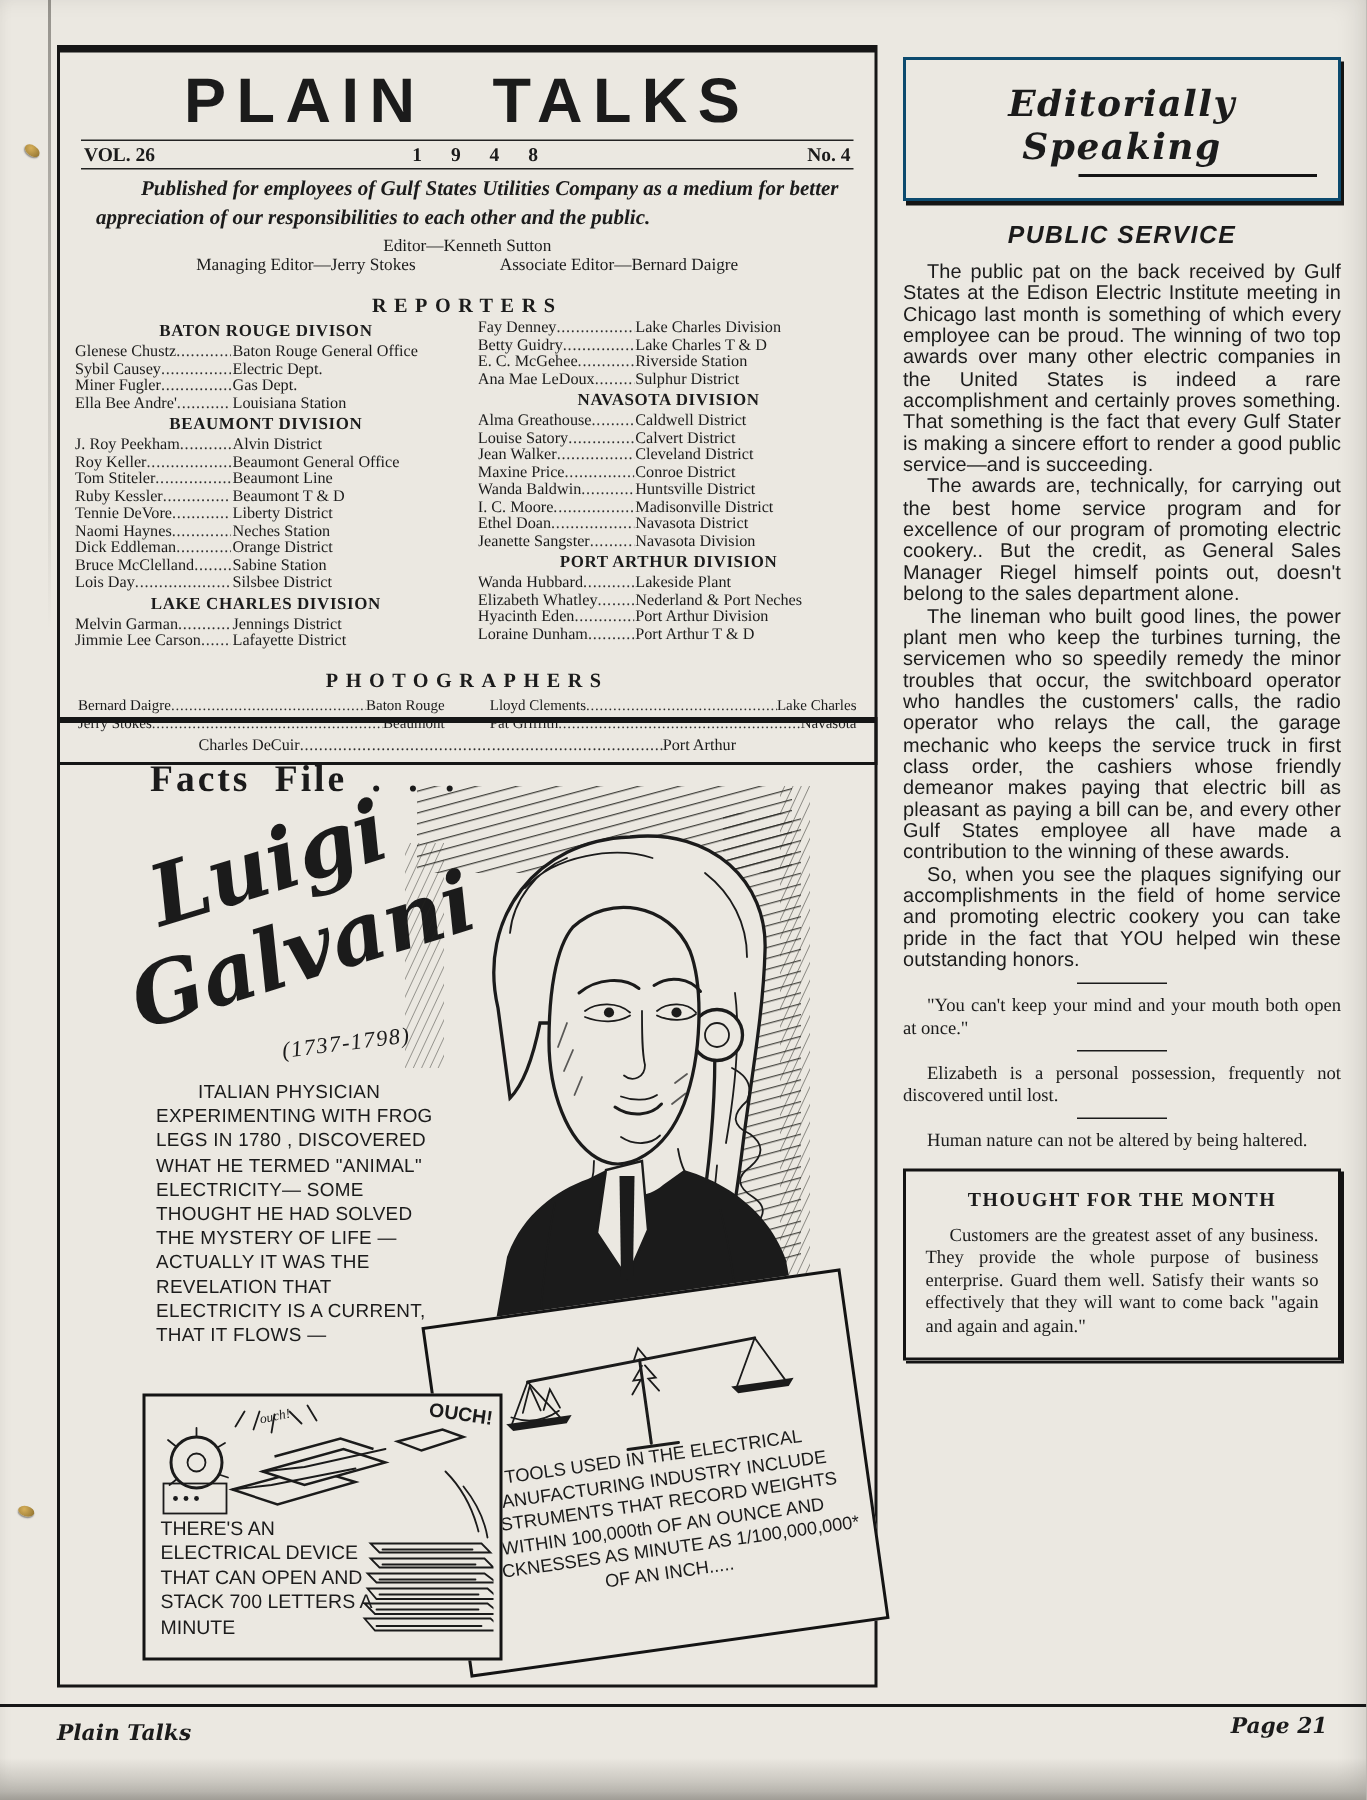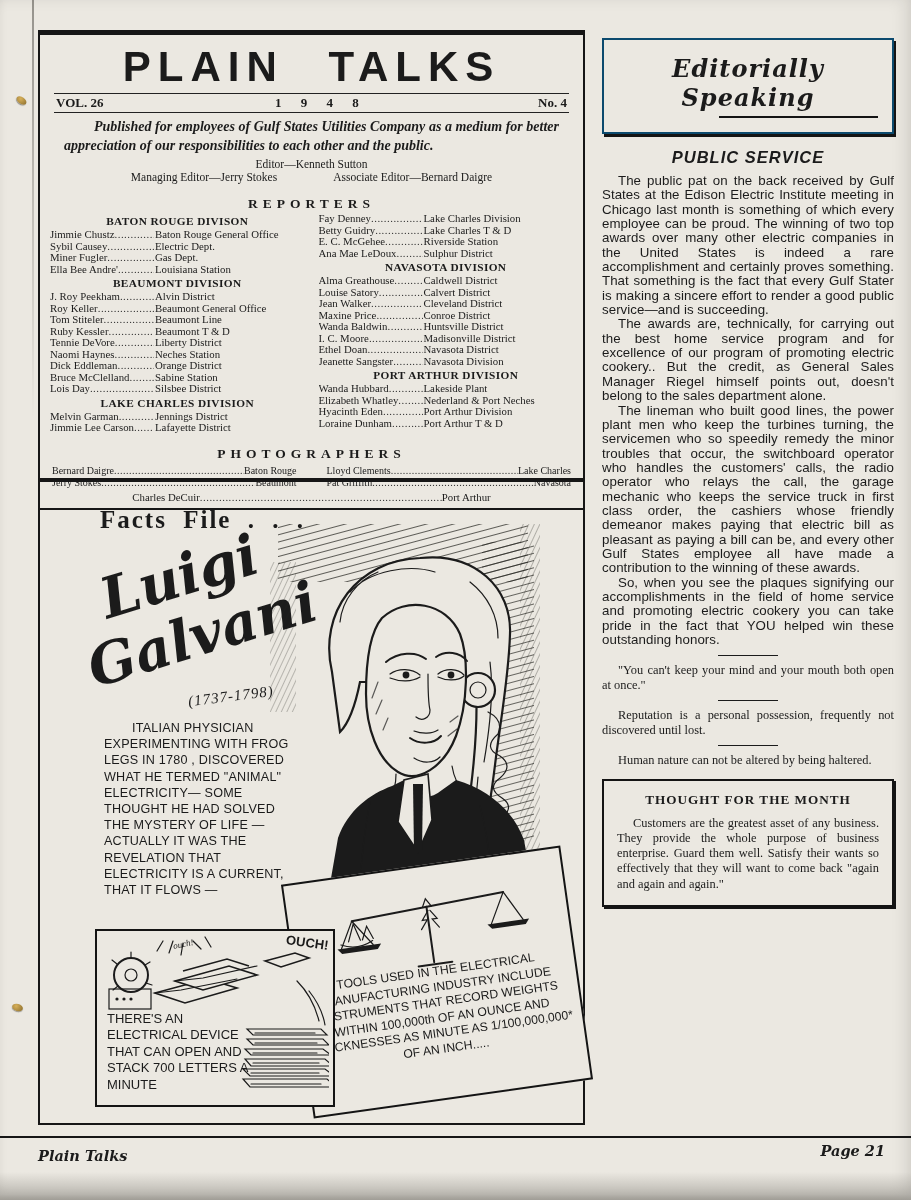--- a/index.html
+++ b/index.html
@@ -112,21 +112,21 @@
     <div class="ed-line2">
       <span>Managing Editor—Jerry Stokes</span>
       <span>Associate Editor—Bernard Daigre</span>
     </div>
     <div class="sec-head">REPORTERS</div>
     <div class="rep-cols">
       <div class="rep-col" id="rep-left">
           <div class="division-head">BATON ROUGE DIVISON</div>
           <div class="rep-row">
             <span class="rep-namewrap">
-              <span class="rep-name">Jimmie Chustz</span>
+              <span class="rep-name">Glenese Chustz</span>
               <span class="leader"></span>
             </span>
             <span class="rep-assign">Baton Rouge General Office</span>
           </div>
           <div class="rep-row">
             <span class="rep-namewrap">
               <span class="rep-name">Sybil Causey</span>
               <span class="leader"></span>
             </span>
             <span class="rep-assign">Electric Dept.</span>
@@ -481,21 +481,21 @@
     <div id="ed-paras">
         <p class="ed-para">The public pat on the back received by Gulf States at the Edison Electric Institute meeting in Chicago last month is something of which every employee can be proud.  The winning of two top awards over many other electric companies in the United States is indeed a rare accomplishment and certainly proves something. That something is the fact that every Gulf Stater is making a sincere effort to render a good public service—and is succeeding.</p>
         <p class="ed-para">The awards are, technically, for carrying out the best home service program and for excellence of our program of promoting electric cookery..  But the credit, as General Sales Manager Riegel himself points out, doesn't belong to the sales department alone.</p>
         <p class="ed-para">The lineman who built good lines, the power plant men who keep the turbines turning, the servicemen who so speedily remedy the minor troubles that occur, the switchboard operator who handles the customers' calls, the radio operator who relays the call, the garage mechanic who keeps the service truck in first class order, the cashiers whose friendly demeanor makes paying that electric bill as pleasant as paying a bill can be, and every other Gulf States employee all have made a contribution to the winning of these awards.</p>
         <p class="ed-para">So, when you see the plaques signifying our accomplishments in the field of home service and promoting electric cookery you can take pride in the fact that YOU helped win these outstanding honors.</p>
       </div>
     <div id="ed-quotes">
         <div class="quote-divider"></div>
         <p class="quote">"You can't keep your mind and your mouth both open at once."</p>
         <div class="quote-divider"></div>
-        <p class="quote">Reputation is a personal possession, frequently not discovered until lost.</p>
+        <p class="quote">Elizabeth is a personal possession, frequently not discovered until lost.</p>
         <div class="quote-divider"></div>
         <p class="quote">Human nature can not be altered by being haltered.</p>
       </div>
     <div class="thought-box">
       <div class="thought-head">THOUGHT FOR THE MONTH</div>
       <div class="thought-body">Customers are the greatest asset of any business.  They provide the whole purpose of business enterprise.  Guard them well.  Satisfy their wants so effectively that they will want to come back "again and again and again."</div>
     </div>
   </div>
 
   <div class="footer-rule"></div>

